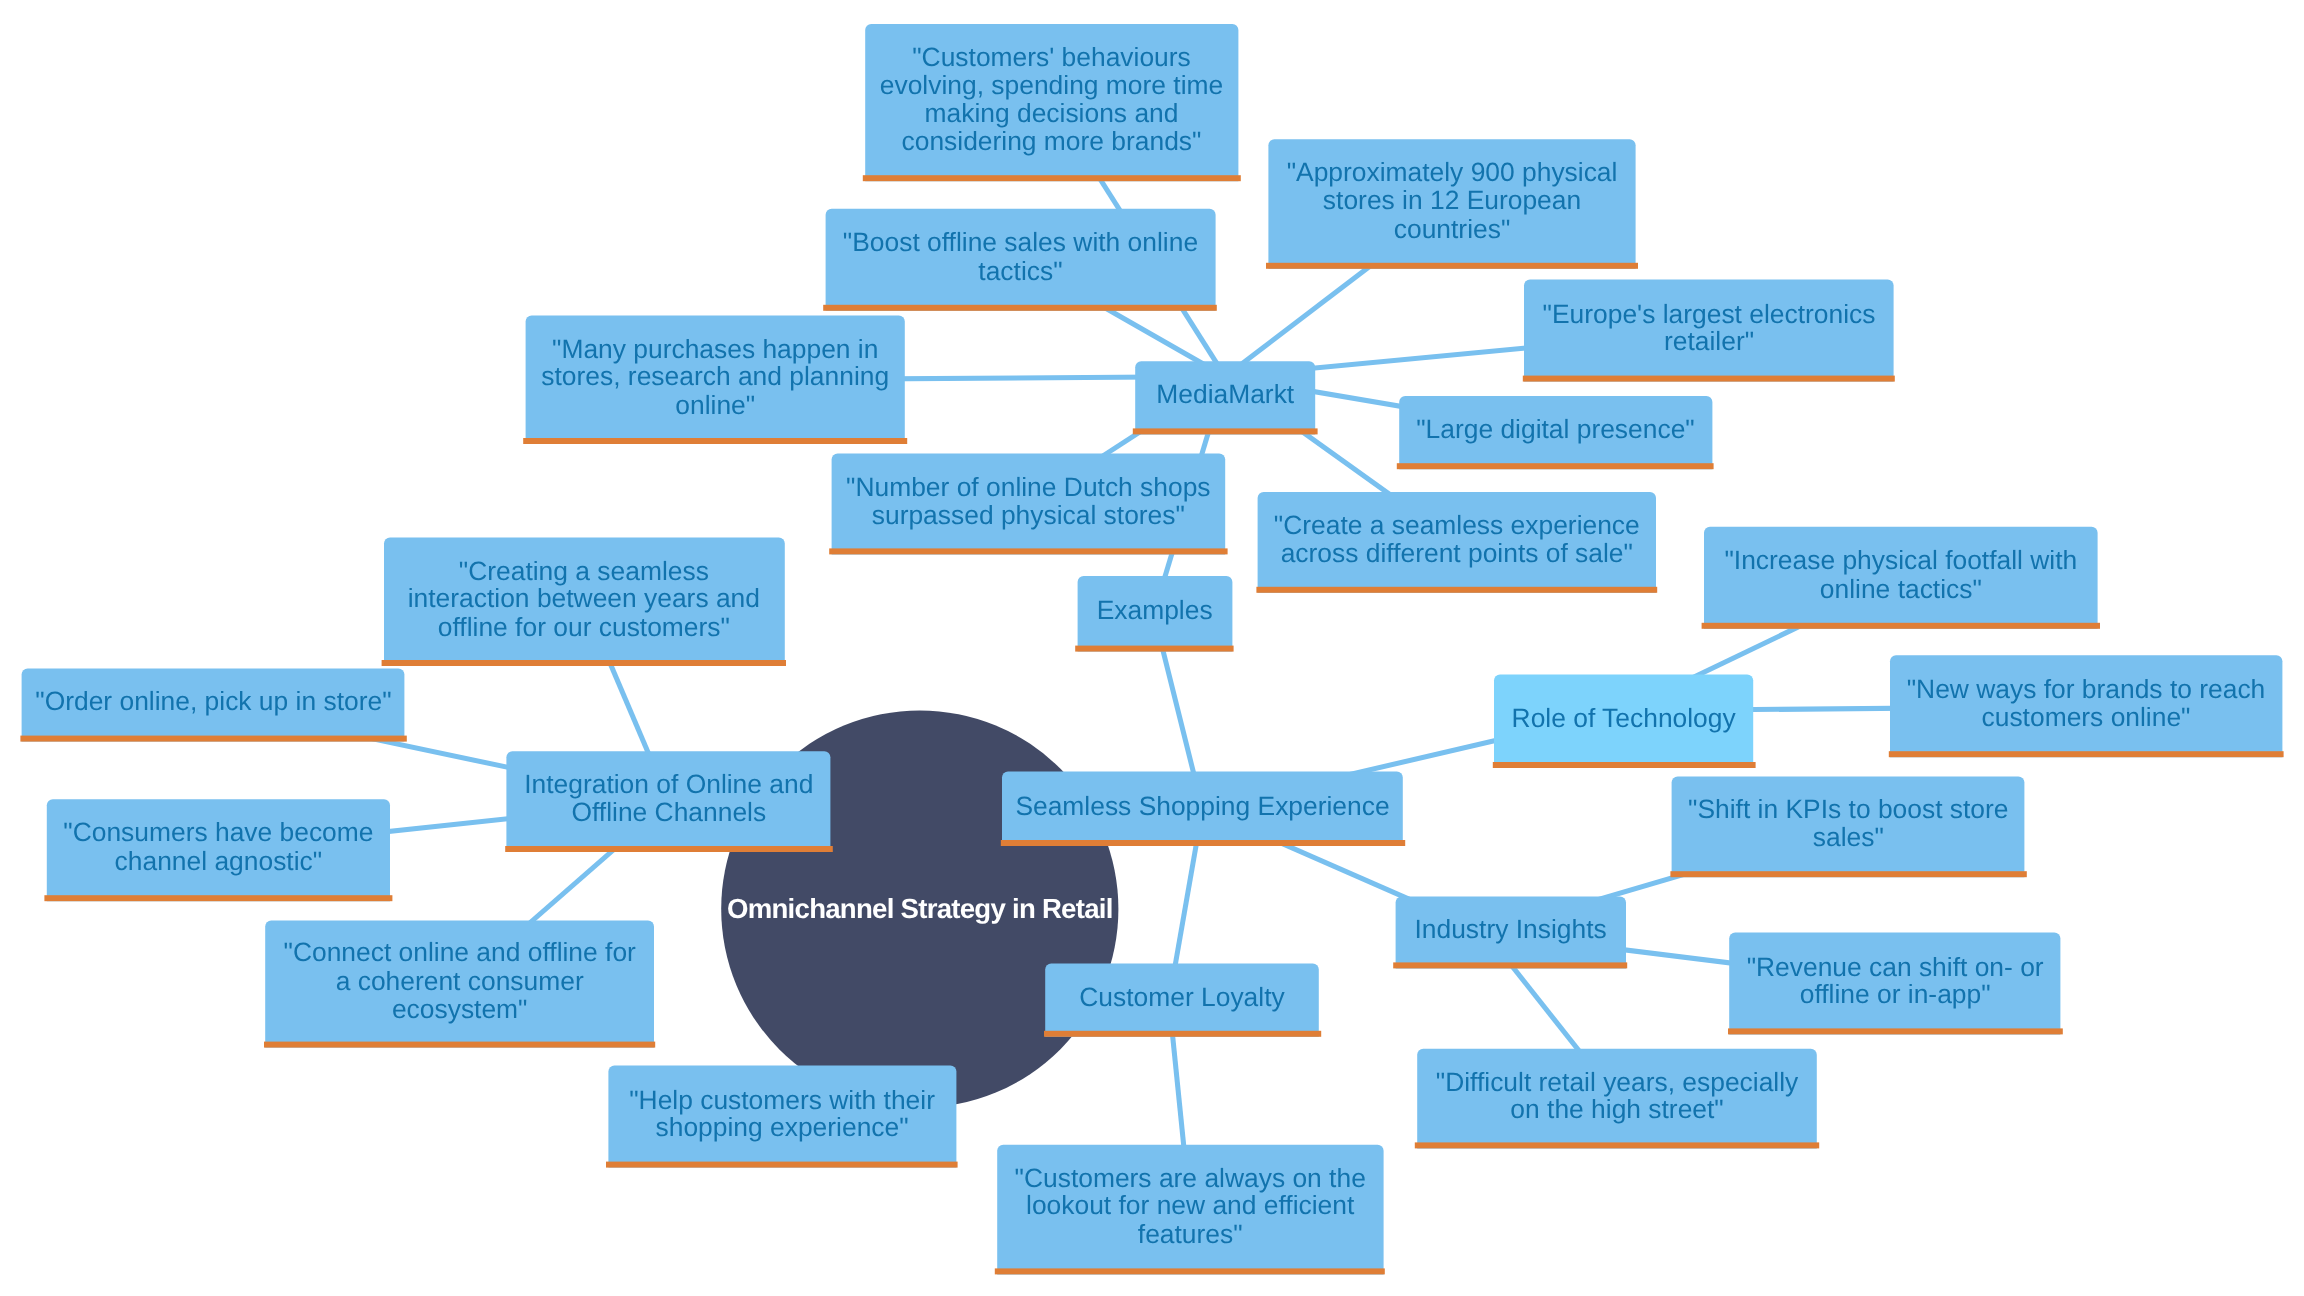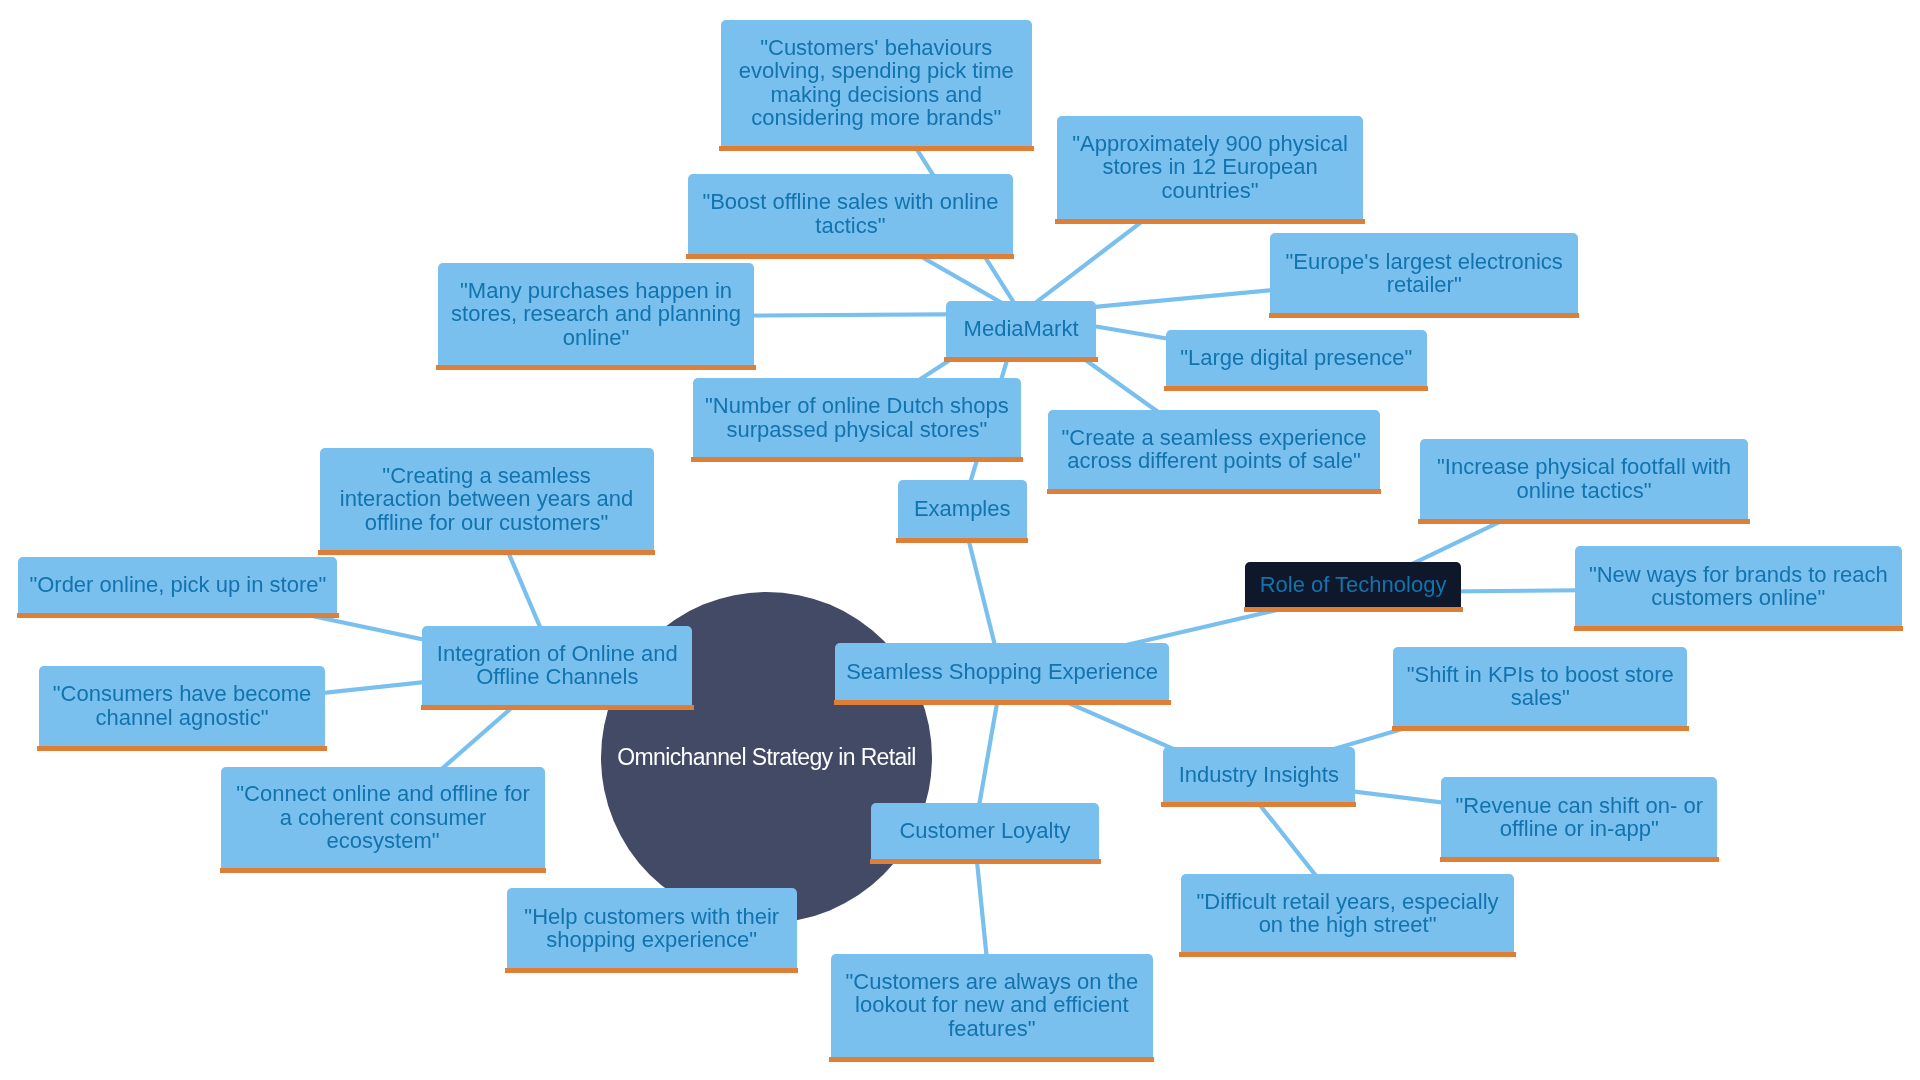--- a/index.html
+++ b/index.html
@@ -16,21 +16,21 @@
         color:#1273ad;font-size:22px;line-height:23.5px;text-align:center;
         letter-spacing:0px;padding:0 6px 5px;}
   .node::after{content:"";position:absolute;left:-1.5px;right:-1.5px;bottom:0;height:5px;
         background:var(--accent,#df7e36);}
   .node-label{display:block;white-space:nowrap;position:relative;}
   .line{display:block;}
   .center-node{position:absolute;z-index:1;border-radius:50%;background:#424a66;
         display:flex;align-items:center;justify-content:center;
         color:#ffffff;font-size:23px;line-height:24px;letter-spacing:-0.62px;
         text-align:center;white-space:nowrap;}
-  .center-node > span{display:block;margin-top:-2px;}
+  .center-node > span{display:block;margin-top:-2px;font-weight:bold;}
 </style>
 </head>
 <body style="background: rgb(255, 255, 255);">
 
 <div id="stage">
 
   <svg id="edge-layer" viewBox="0 0 1920 1080" width="1920" height="1080">
     <line class="edge" x1="766.5" y1="757.5" x2="557.4" y2="667.8" stroke="#79c0ef"></line>
     <line class="edge" x1="766.5" y1="757.5" x2="1002.1" y2="673.9" stroke="#79c0ef"></line>
     <line class="edge" x1="557.4" y1="667.8" x2="486.6" y2="501.4" stroke="#79c0ef"></line>
@@ -61,21 +61,21 @@
 
   <div id="node-layer">
 
   <div class="center-node" style="left: 601px; top: 592px; width: 331px; height: 331px; background: rgb(66, 74, 102); color: rgb(255, 255, 255);">
     <span>Omnichannel Strategy in Retail</span>
   </div>
 
   <div class="node" style="left: 720.5px; top: 20px; width: 311.5px; height: 130.5px; background: rgb(121, 192, 239); color: rgb(18, 115, 173); --accent: #df7e36;">
     <div class="node-label">
           <span class="line">"Customers' behaviours</span>
-          <span class="line">evolving, spending pick time</span>
+          <span class="line">evolving, spending more time</span>
           <span class="line">making decisions and</span>
           <span class="line">considering more brands"</span>
         </div>
   </div>
   <div class="node" style="left: 1056.6px; top: 115.7px; width: 306.9px; height: 108px; background: rgb(121, 192, 239); color: rgb(18, 115, 173); --accent: #df7e36;">
     <div class="node-label">
           <span class="line">"Approximately 900 physical</span>
           <span class="line">stores in 12 European</span>
           <span class="line">countries"</span>
         </div>
@@ -143,21 +143,21 @@
     <div class="node-label">
           <span class="line">"New ways for brands to reach</span>
           <span class="line">customers online"</span>
         </div>
   </div>
   <div class="node" style="left: 18.2px; top: 557.1px; width: 319.3px; height: 60.9px; background: rgb(121, 192, 239); color: rgb(18, 115, 173); --accent: #df7e36;">
     <div class="node-label">
           <span class="line">"Order online, pick up in store"</span>
         </div>
   </div>
-  <div class="node" style="left: 1245px; top: 562.1px; width: 216.1px; height: 50px; background: #0f172a; color: rgb(18, 115, 173); --accent: #df7e36;">
+  <div class="node" style="left: 1245px; top: 562.1px; width: 216.1px; height: 78px; background: #7dd3fc; color: rgb(18, 115, 173); --accent: #df7e36;">
     <div class="node-label">
           <span class="line">Role of Technology</span>
         </div>
   </div>
   <div class="node" style="left: 422.2px; top: 625.5px; width: 270.3px; height: 84.5px; background: rgb(121, 192, 239); color: rgb(18, 115, 173); --accent: #df7e36;">
     <div class="node-label">
           <span class="line">Integration of Online and</span>
           <span class="line">Offline Channels</span>
         </div>
   </div>

